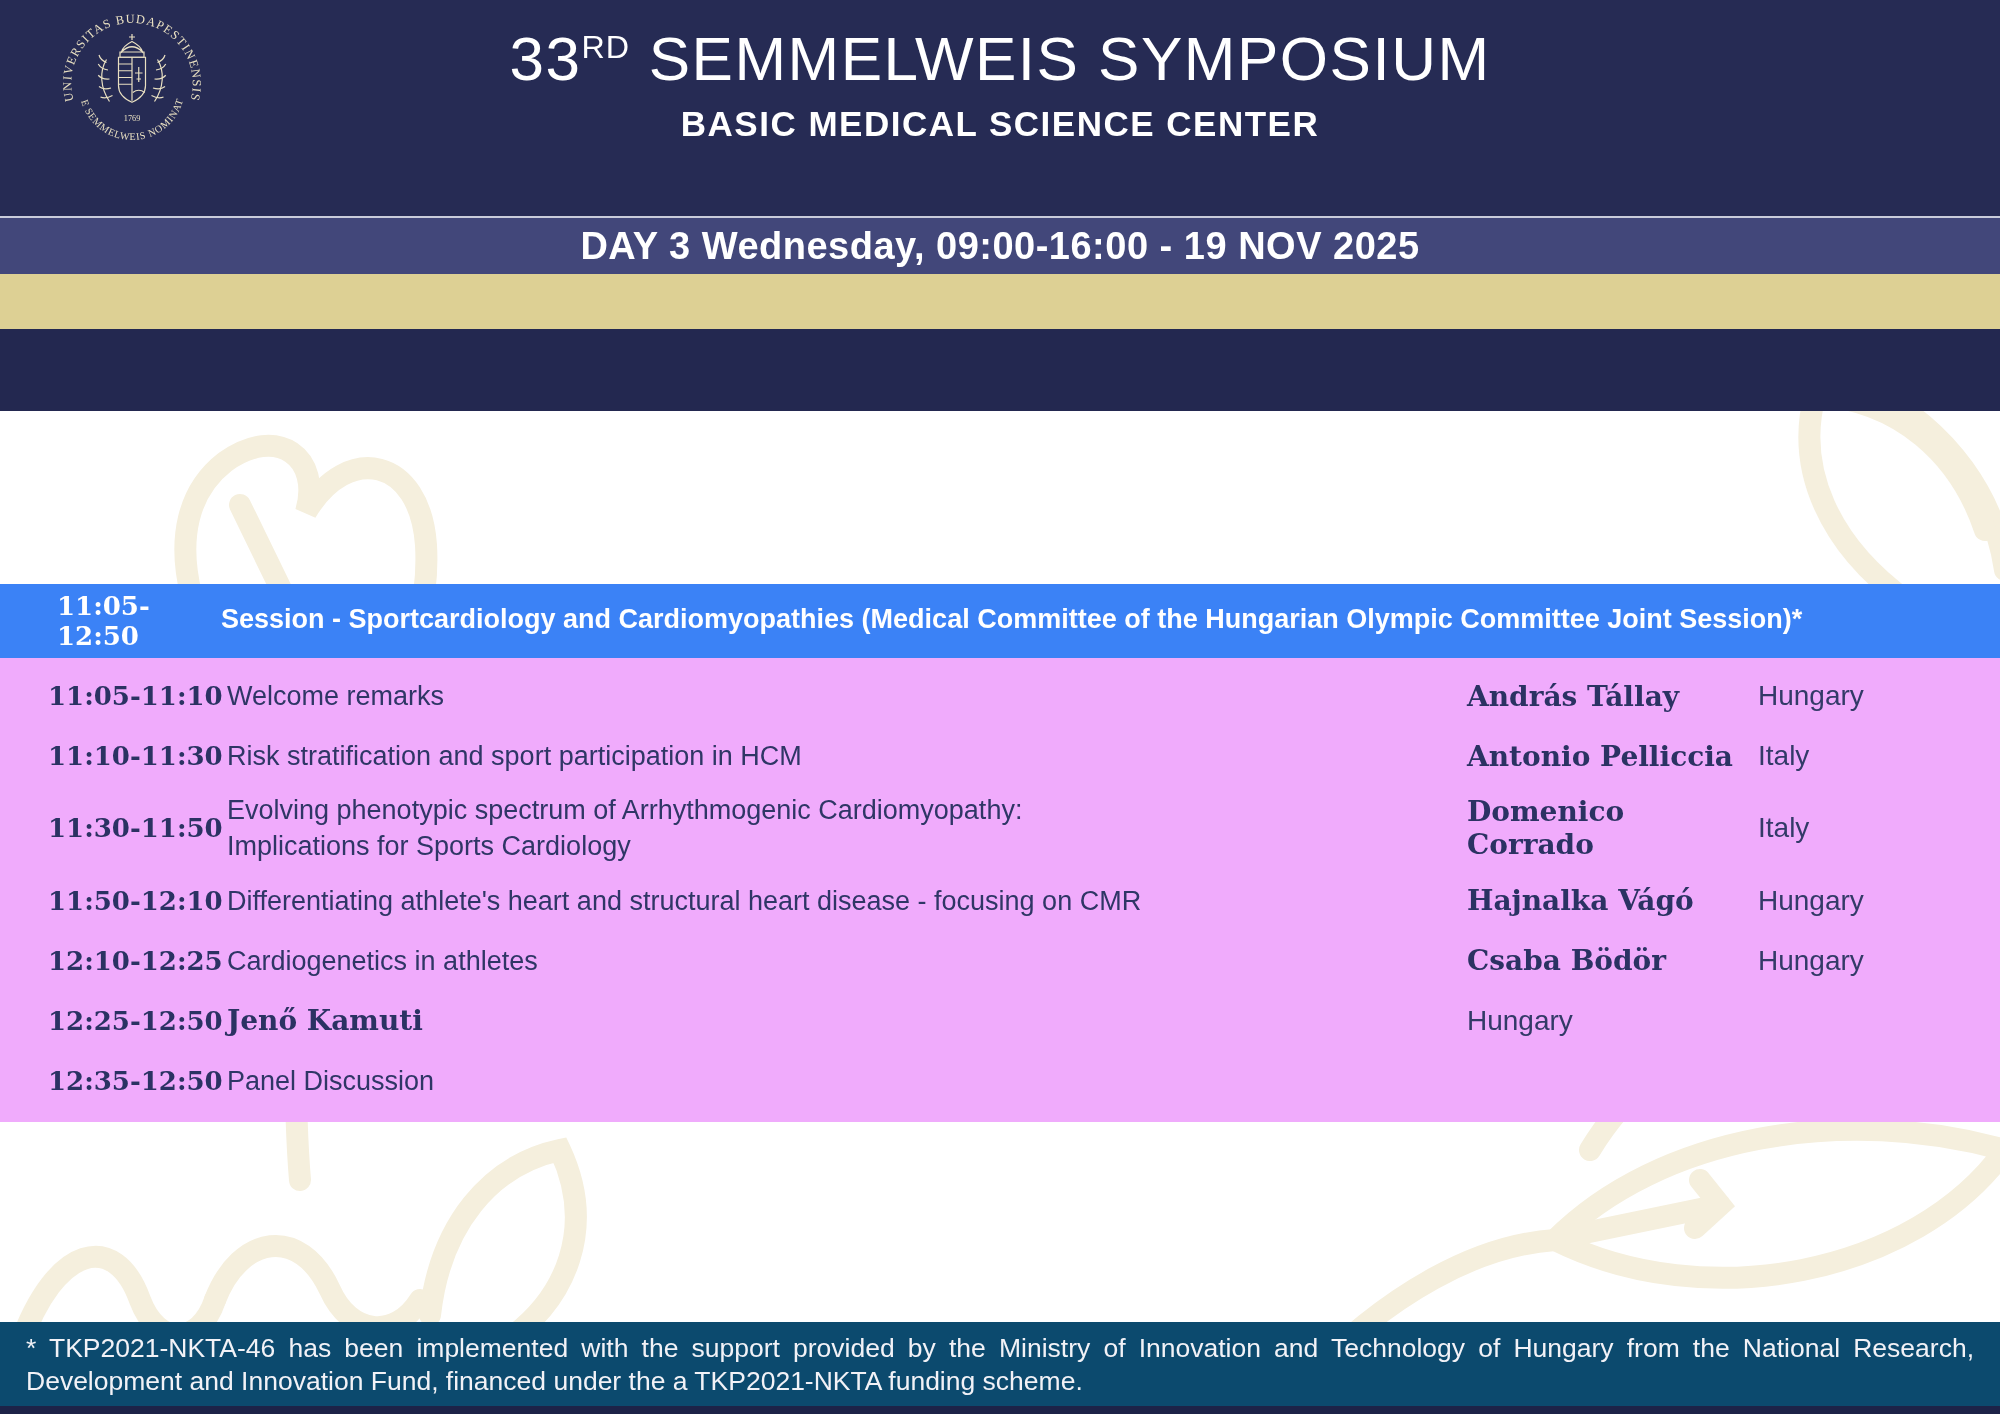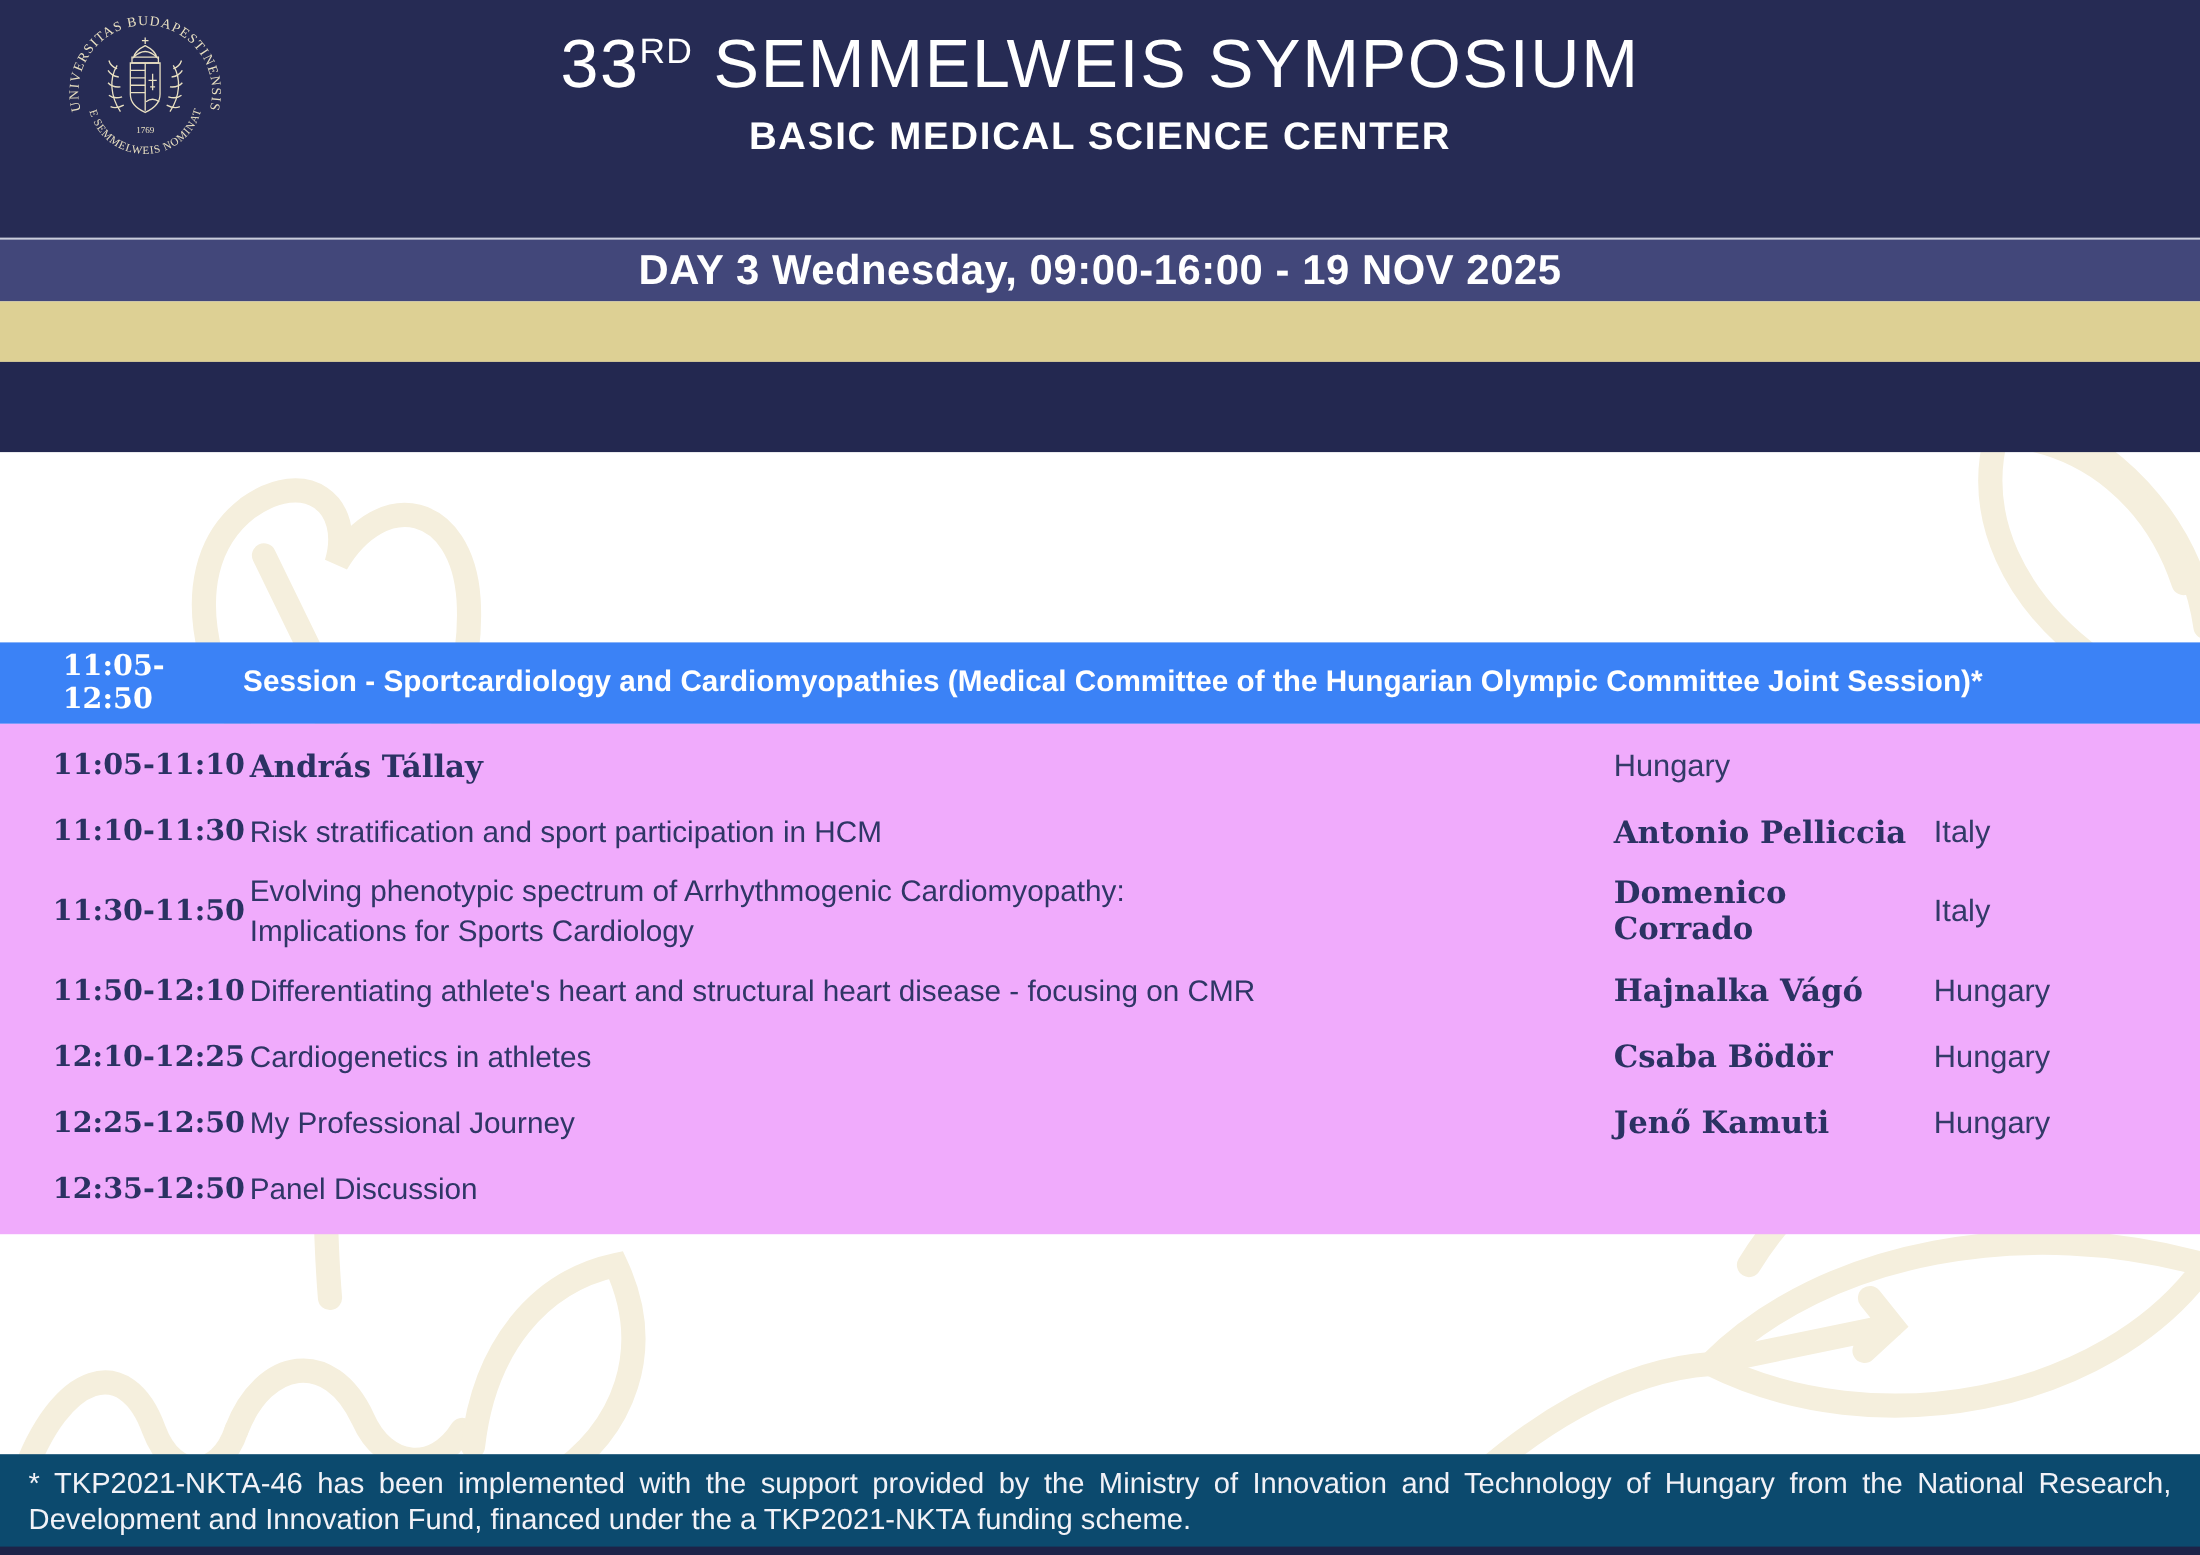--- a/index.html
+++ b/index.html
@@ -141,20 +141,21 @@
     <section class="session dots-dark">
       <div class="session-time">11:05-12:50</div>
       <div class="session-info">
         <div class="session-title">Session - Sportcardiology and Cardiomyopathies (Medical Committee of the Hungarian Olympic Committee Joint Session)*</div>
       </div>
     </section>
 
     <section class="schedule dots-cream">
       <div class="row">
         <div class="cell-time">11:05-11:10</div>
+        <div class="cell-title">Welcome remarks</div>
         <div class="cell-speaker">András Tállay</div>
         <div class="cell-country">Hungary</div>
       </div>
       <div class="row">
         <div class="cell-time">11:10-11:30</div>
         <div class="cell-title">Risk stratification and sport participation in HCM</div>
         <div class="cell-speaker">Antonio Pelliccia</div>
         <div class="cell-country">Italy</div>
       </div>
       <div class="row">
@@ -170,21 +171,20 @@
         <div class="cell-country">Hungary</div>
       </div>
       <div class="row">
         <div class="cell-time">12:10-12:25</div>
         <div class="cell-title">Cardiogenetics in athletes</div>
         <div class="cell-speaker">Csaba Bödör</div>
         <div class="cell-country">Hungary</div>
       </div>
       <div class="row">
         <div class="cell-time">12:25-12:50</div>
-        <div class="cell-title">My Professional Journey</div>
         <div class="cell-speaker">Jenő Kamuti</div>
         <div class="cell-country">Hungary</div>
       </div>
       <div class="row">
         <div class="cell-time">12:35-12:50</div>
         <div class="cell-title">Panel Discussion</div>
         <div class="cell-speaker"></div>
         <div class="cell-country"></div>
       </div>
     </section>

